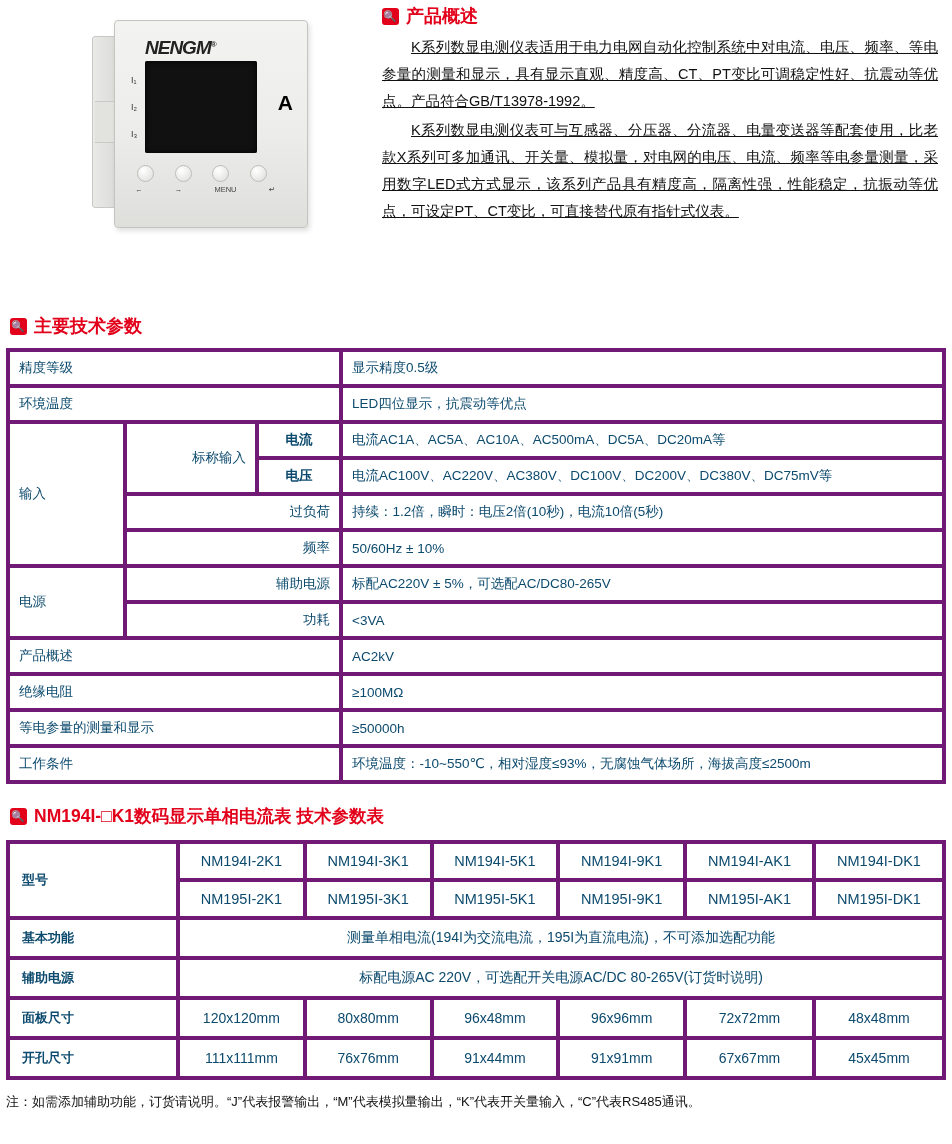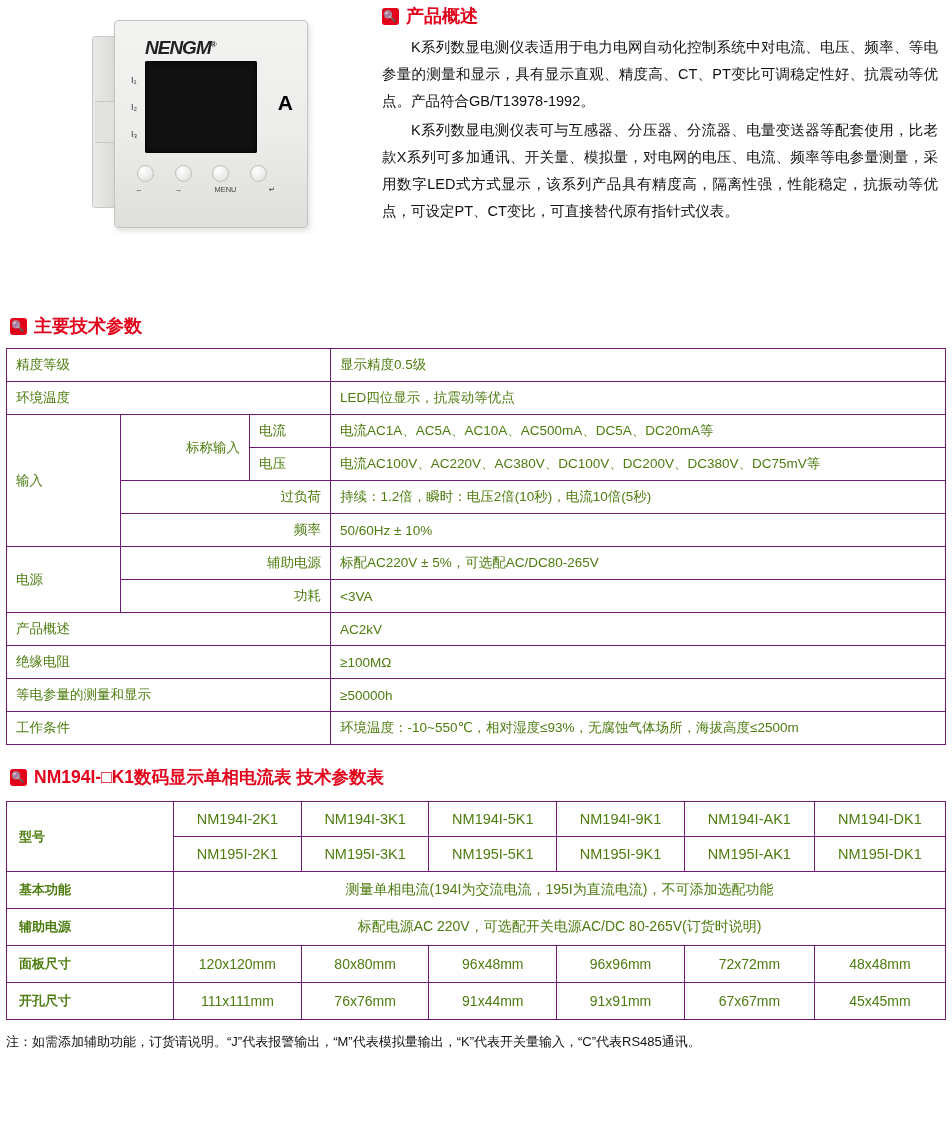--- a/index.html
+++ b/index.html
@@ -37,35 +37,35 @@
     border:1px solid #bdbdb9;}
   .meter .blabels{position:absolute;left:20px;top:164px;width:140px;display:flex;justify-content:space-between;
     font-size:7.5px;color:#444;}
 
   .intro{flex:1;padding-top:4px;padding-right:6px;}
 
   h2.sec{display:flex;align-items:center;gap:7px;margin:0 0 6px 0;font-size:18px;color:#e2001a;font-weight:bold;}
   h2.sec .ico{display:inline-flex;align-items:center;justify-content:center;width:17px;height:17px;
     background:#e2001a;border-radius:3px;color:#fff;font-size:11px;line-height:1;}
 
-  p.para{margin:0 0 2px 0;font-size:14.5px;line-height:27px;text-indent:2em;text-align:justify;color:#111;}
+  p.para{margin:0 0 2px 0;font-size:14.5px;line-height:27px;text-indent:2em;text-align:justify;color:#111;text-decoration:underline;}
 
   
   .sec-wrap{padding:0 6px 0 6px;}
   h2.sec.spec{margin:14px 0 10px 4px;}
   h2.sec.table2{margin:20px 0 12px 4px;font-size:17.5px;}
 
   
   table{border-collapse:collapse;width:940px;margin:0 6px;font-size:13.5px;}
-  table td{border:1px solid #701a75;padding:7px 9px;vertical-align:middle;color:#4d7c0f;}
+  table td{border:4px solid #701a75;padding:7px 9px;vertical-align:middle;color:#0c4a6e;}
   .t1 td.label{background:#ffffff;white-space:nowrap;}
   .t1 td{height:15px;}
   .t1 .c1{width:95px;text-align:left;}
   .t1 .c2{width:110px;text-align:right;}
-  .t1 .c3{width:62px;text-align:left;}
+  .t1 .c3{width:62px;text-align:center;font-weight:bold;}
 
   
   .t2{font-size:14px;}
   .t2 td{text-align:center;padding:9px 4px;}
   .t2 td.head{background:#fff;font-weight:bold;font-size:13px;width:150px;text-align:left;padding-left:12px;}
   .t2 td.model{font-size:14.5px;}
   .note{margin:10px 6px 0 6px;font-size:13px;line-height:23px;color:#111;}
 </style>
 </head>
 <body>

